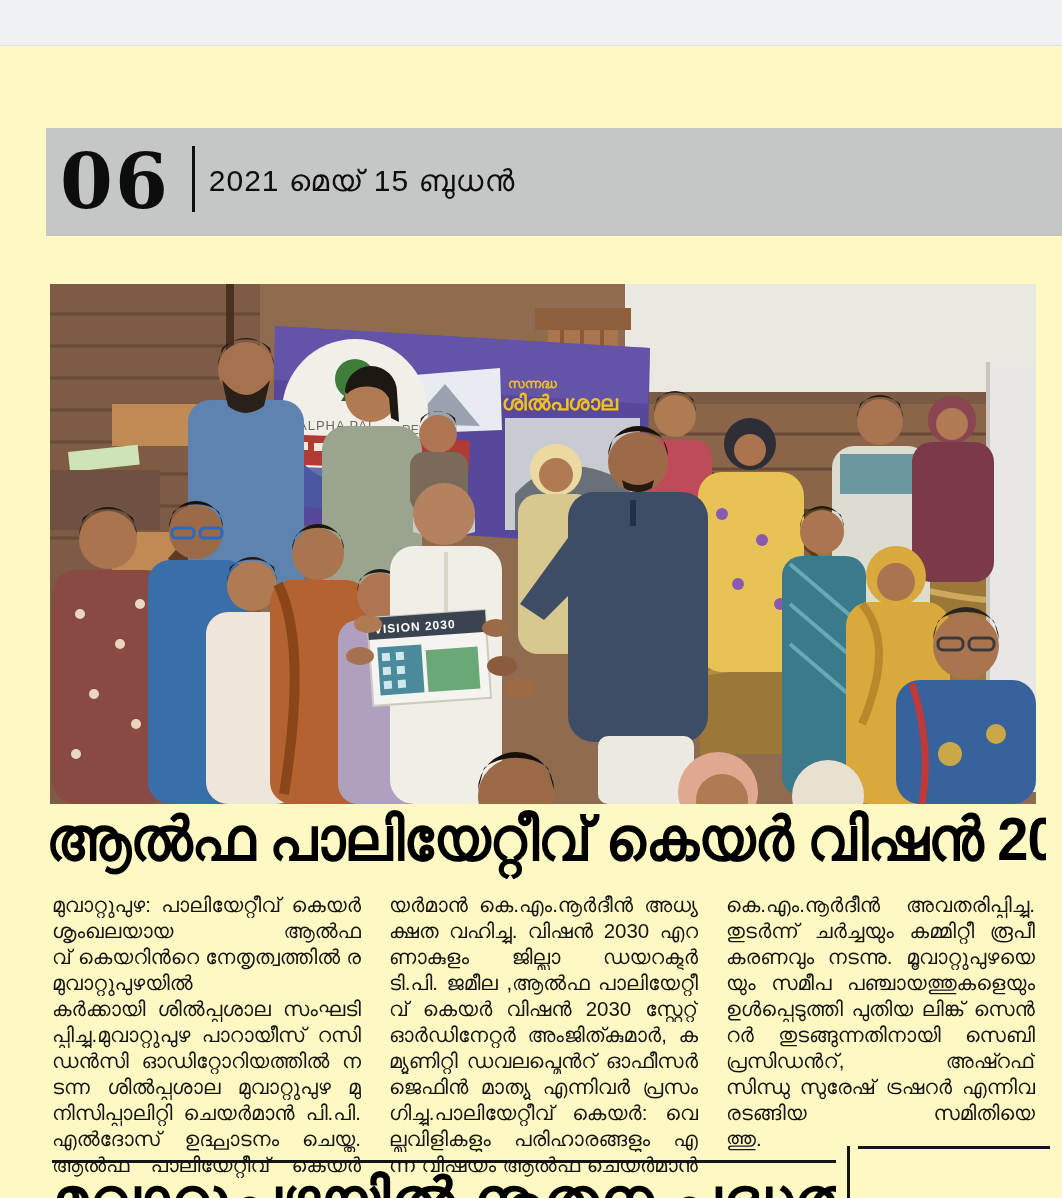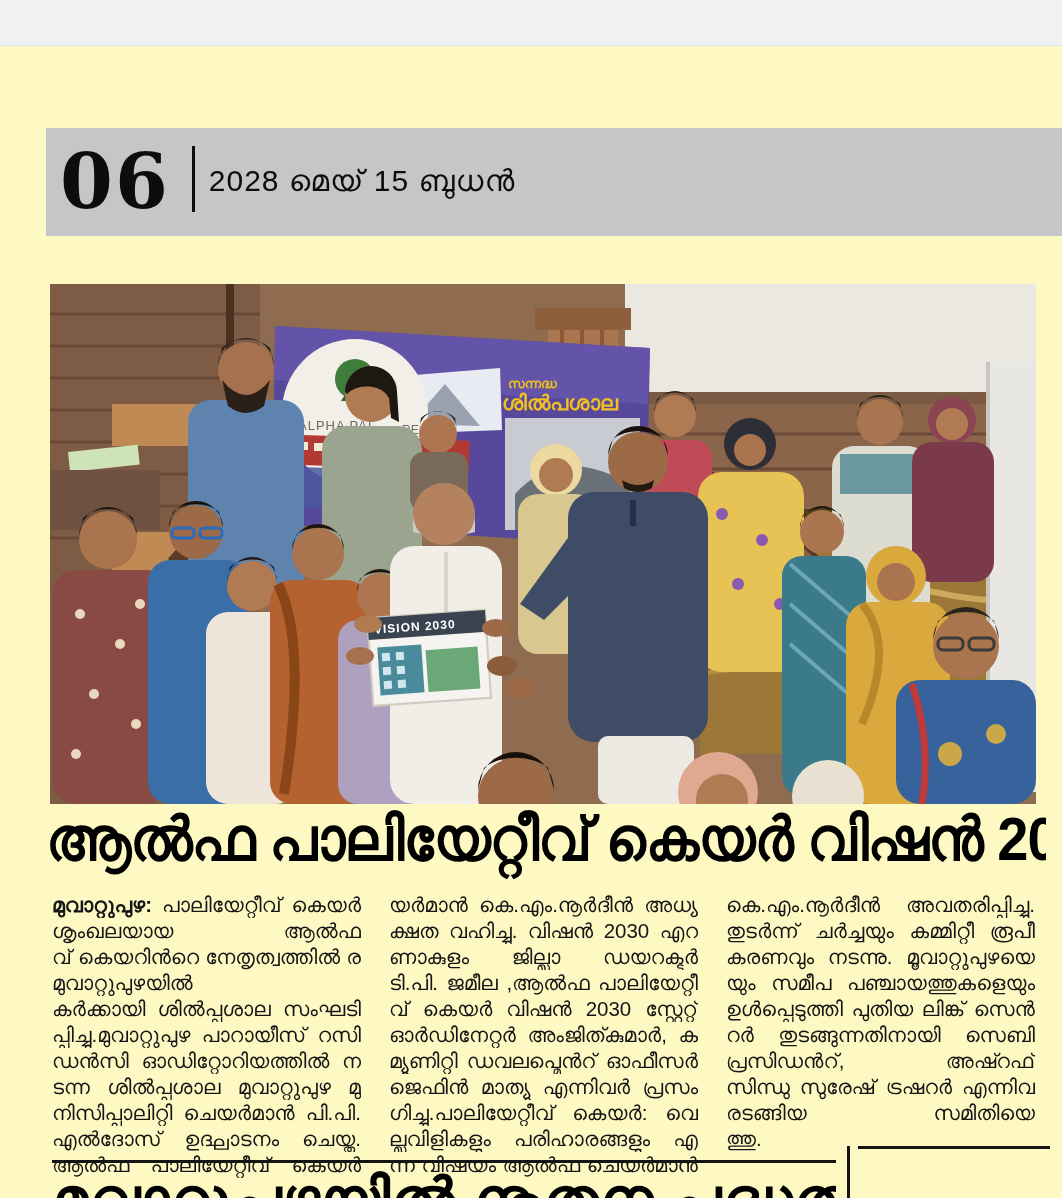--- a/index.html
+++ b/index.html
@@ -16,42 +16,42 @@
   .photo{position:absolute;left:50px;top:284px;width:986px;height:520px;overflow:hidden;background:#8b6b52;}
   
   .headline{position:absolute;left:46px;top:796px;width:1000px;height:82px;
             font-weight:700;font-size:56px;line-height:80px;color:#000;letter-spacing:-1px;
             white-space:nowrap;overflow:hidden;transform:scaleY(1.08);transform-origin:top left;}
   
   .columns{position:absolute;left:52px;top:892px;width:984px;display:flex;gap:28px;}
   .col{width:309px;}
   .bodyline{font-size:20.5px;line-height:26px;height:26px;overflow:hidden;text-align:justify;text-align-last:justify;color:#151515;}
   .bodyline.short{text-align-last:left;}
-  .bodyline b{font-weight:700;}
+  .bodyline b{font-weight:400;}
   .lines{display:contents;}
   
   .rule-under-cols{position:absolute;left:52px;top:1160px;width:784px;height:3px;background:#151515;}
   .vert-sep{position:absolute;left:847px;top:1146px;width:3px;height:52px;background:#151515;}
   .rule-right{position:absolute;left:858px;top:1146px;width:192px;height:3px;background:#151515;}
   
   .partial-headline{position:absolute;left:52px;top:1167px;width:784px;height:31px;overflow:hidden;}
   .partial-headline .inner{font-weight:700;font-size:58px;line-height:64px;color:#000;white-space:nowrap;letter-spacing:1px;}
   svg text{font-family:"Liberation Sans", sans-serif;}
 </style>
 </head>
 <body>
 
 <div class="page">
 
   <div class="top-strip"></div>
 
   <div class="masthead">
     <div class="page-number">06</div>
     <div class="mast-divider"></div>
-    <div class="mast-date">2028 മെയ് 15 ബുധൻ</div>
+    <div class="mast-date">2021 മെയ് 15 ബുധൻ</div>
   </div>
 
   <div class="photo">
     <svg width="986" height="520" viewBox="0 0 986 520" xmlns="http://www.w3.org/2000/svg">
 
       <g>
         <rect x="0" y="0" width="986" height="520" fill="#8f6c4f"></rect>
         <rect x="0" y="0" width="210" height="520" fill="#7d5b44"></rect>
         <g stroke="#6a4a36" stroke-width="3">
           <line x1="0" y1="30" x2="210" y2="30"></line>

